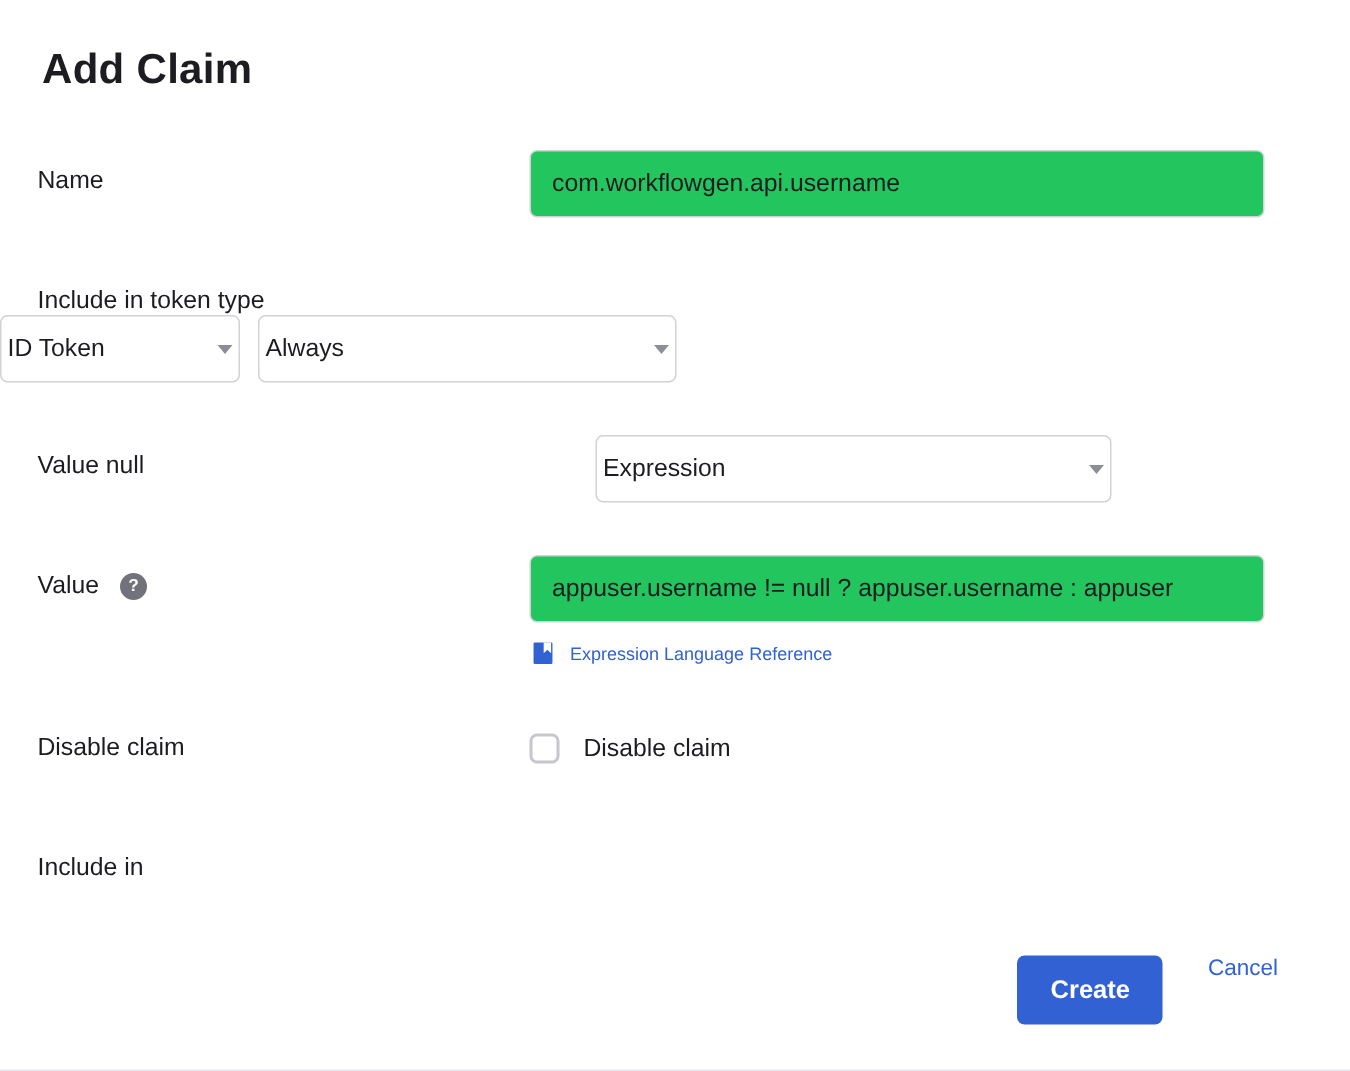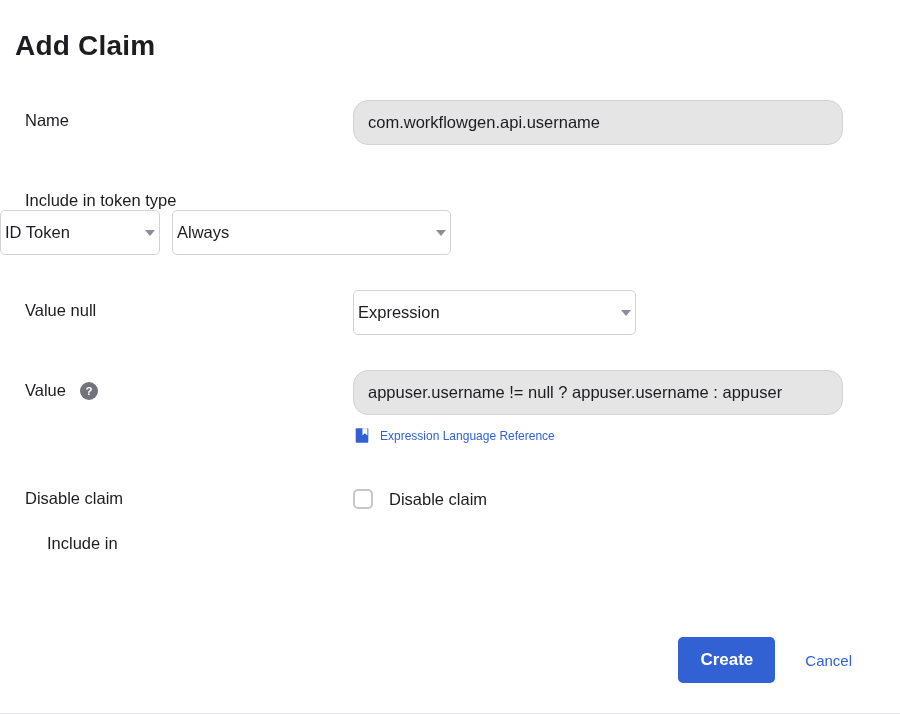--- a/index.html
+++ b/index.html
@@ -12,21 +12,21 @@
   }
   .dialog {
     width: 900px; height: 714px;
     position: relative;
     border-bottom: 1px solid #e8e8ec;
   }
   .page-title {
     font-size: 28px;
     font-weight: 700;
     color: #1d1d21;
-    padding: 30px 0 0 15px;
+    padding: 30px 0 0 28px;
     letter-spacing: 0.2px;
   }
   .form-row {
     display: flex;
     align-items: flex-start;
   }
   .row-label {
     width: 353px;
     padding-left: 25px;
     padding-top: 11px;
@@ -37,45 +37,45 @@
     gap: 14px;
     flex-shrink: 0;
   }
   .row-label.tight { padding-top: 0; }
   .row-control { display: flex; align-items: flex-start; }
 
   .text-input {
     width: 490px;
     height: 45px;
     border: 1px solid #d2d2d7;
-    border-radius: 15px;
+    border-radius: 5px;
     font-family: "Liberation Sans", "DejaVu Sans", sans-serif;
     font-size: 16.5px;
     color: #1d1d21;
     padding: 0 14px;
-    background: #e5e5e5;
+    background: #22c55e;
     outline: none;
   }
 
   .dropdown {
     height: 45px;
     border: 1px solid #d2d2d7;
     border-radius: 5px;
     background: #ffffff;
     display: flex;
     align-items: center;
     justify-content: space-between;
     padding: 0 4px;
     font-size: 16.5px;
     color: #1d1d21;
     cursor: pointer;
   }
   .dd-token { width: 160px; margin-right: 12px; }
   .dd-always { width: 279px; gap: 20px; }
-  .dd-expression { width: 283px; }
+  .dd-expression { width: 344px; margin-left: 44px; }
   .caret {
     width: 0; height: 0;
     border-left: 5px solid transparent;
     border-right: 5px solid transparent;
     border-top: 6px solid #8d8d95;
     margin-left: 10px;
     flex-shrink: 0;
   }
 
   .help-icon {
@@ -129,21 +129,21 @@
   }
   .radio.selected { border: 6px solid var(--accent); }
   .radio.unselected { border: 2px solid #c3c3c9; }
   .radio-stack { display: flex; flex-direction: column; gap: 10px; }
 
   .actions {
     position: absolute;
     right: 48px;
     top: 637px;
     display: flex;
-    align-items: center;
+    align-items: flex-start;
     gap: 30px;
   }
   .create-btn {
     background: var(--accent);
     color: #ffffff;
     font-family: "Liberation Sans", "DejaVu Sans", sans-serif;
     font-size: 17px;
     font-weight: 700;
     border: none;
     border-radius: 5px;
@@ -157,21 +157,21 @@
     font-weight: 400;
     cursor: pointer;
   }
 
   
   .row-name          { margin-top: 38px; }
   .row-token-type    { margin-top: 35px; flex-direction: column; }
   .row-value-type    { margin-top: 35px; }
   .row-value         { margin-top: 35px; }
   .row-disable-claim { margin-top: 44px; }
-  .row-include-in    { margin-top: 25px; padding-left: 22px; }
+  .row-include-in    { margin-top: 60px; }
 </style>
 </head>
 <body>
 
 <div class="dialog" style="--accent:#3261d4;">
 
   <h1 class="page-title">Add Claim</h1>
 
   <div class="form-row row-name">
     <div class="row-label">

